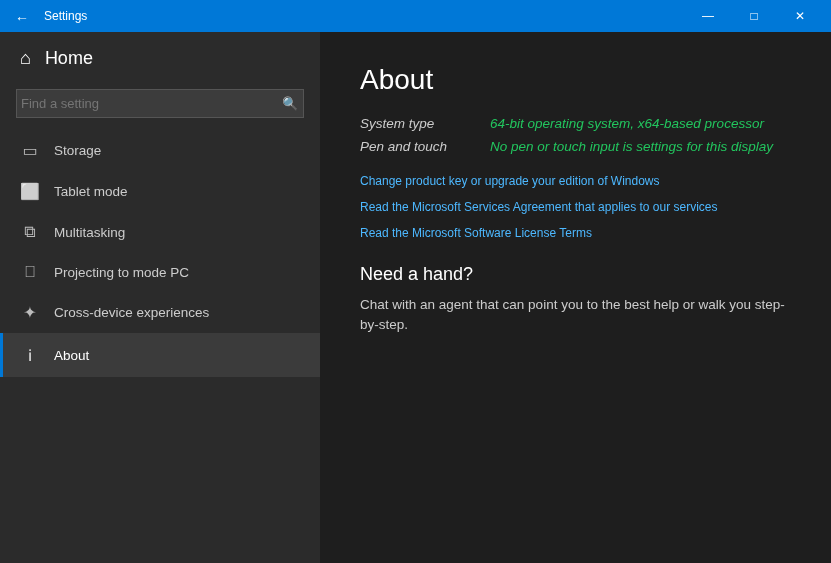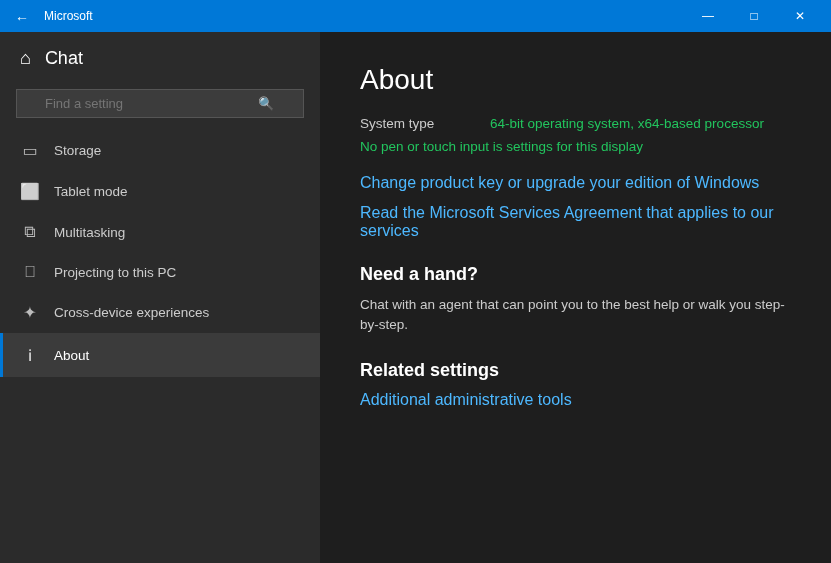--- a/index.html
+++ b/index.html
@@ -91,21 +91,21 @@
       margin-right: 14px;
       font-size: 18px;
     }
 
     .search-box {
       margin: 4px 16px 12px 16px;
       display: flex;
       align-items: center;
       background: #3c3c3c;
       border: 1px solid #555;
-      padding: 6px 28px;
+      padding: 6px 4px;
       border-radius: 0;
     }
 
     .search-input {
       flex: 1;
       background: transparent;
       border: none;
       outline: none;
       color: #aaa;
       font-size: 13px;
@@ -171,44 +171,45 @@
     }
 
     .info-table {
       margin-bottom: 20px;
     }
 
     .info-row {
       display: flex;
       margin-bottom: 8px;
       font-size: 13.5px;
+      font-style: italic;
     }
 
     .info-label {
       width: 130px;
       color: #cccccc;
       flex-shrink: 0;
     }
 
     .info-value {
       color: #22c55e;
     }
 
     .link-item {
       display: block;
       color: #4db8ff;
-      font-size: 16px;
+      font-size: 12px;
       text-decoration: none;
       margin-bottom: 12px;
       cursor: pointer;
     }
 
     .section-heading {
       font-size: 18px;
-      font-weight: 700;
+      font-weight: 400;
       color: #ffffff;
       margin-top: 24px;
       margin-bottom: 10px;
     }
 
     .help-desc {
       font-size: 13.5px;
       color: #cccccc;
       line-height: 1.5;
       margin-bottom: 10px;
@@ -218,35 +219,35 @@
       margin-top: 8px;
     }
   </style>
 </head>
 <body>
 
 <div class="title-bar">
   <div class="title-bar-back">
     <span>←</span>
   </div>
-  <span class="title-bar-title">Microsoft</span>
+  <span class="title-bar-title">Settings</span>
   <div class="title-bar-controls">
     <button class="title-bar-btn">—</button>
     <button class="title-bar-btn">□</button>
     <button class="title-bar-btn close">✕</button>
   </div>
 </div>
 
 <div class="app-layout">
 
   <div class="sidebar">
 
     <div class="sidebar-home">
       <span class="home-icon">⌂</span>
-      <span>Chat</span>
+      <span>Home</span>
     </div>
 
     <div class="search-box">
       <input class="search-input" type="text" placeholder="Find a setting" style="">
       <span class="search-icon">🔍</span>
     </div>
 
 
     <div class="sidebar-item">
       <span class="sidebar-item-icon">▭</span>
@@ -255,21 +256,21 @@
     <div class="sidebar-item">
       <span class="sidebar-item-icon">⬜</span>
       <span>Tablet mode</span>
     </div>
     <div class="sidebar-item">
       <span class="sidebar-item-icon">⧉</span>
       <span>Multitasking</span>
     </div>
     <div class="sidebar-item">
       <span class="sidebar-item-icon">⎕</span>
-      <span>Projecting to this PC</span>
+      <span>Projecting to mode PC</span>
     </div>
     <div class="sidebar-item">
       <span class="sidebar-item-icon">✦</span>
       <span>Cross-device experiences</span>
     </div>
     <div class="sidebar-item active">
       <span class="sidebar-item-icon">ℹ</span>
       <span>About</span>
     </div>
 
@@ -278,30 +279,28 @@
   <div class="content">
 
     <h1 class="content-title">About</h1>
 
     <div class="info-table">
       <div class="info-row">
         <span class="info-label">System type</span>
         <span class="info-value">64-bit operating system, x64-based processor</span>
       </div>
       <div class="info-row">
+        <span class="info-label">Pen and touch</span>
         <span class="info-value">No pen or touch input is settings for this display</span>
       </div>
     </div>
 
     <a class="link-item">Change product key or upgrade your edition of Windows</a>
     <a class="link-item">Read the Microsoft Services Agreement that applies to our services</a>
+    <a class="link-item">Read the Microsoft Software License Terms</a>
 
     <h2 class="section-heading">Need a hand?</h2>
     <p class="help-desc">Chat with an agent that can point you to the best help or walk you step-by-step.</p>
 
-    <div class="related-section">
-      <h2 class="section-heading">Related settings</h2>
-      <a class="link-item">Additional administrative tools</a>
-    </div>
 
   </div>
 
 </div>
 
 </body></html>

